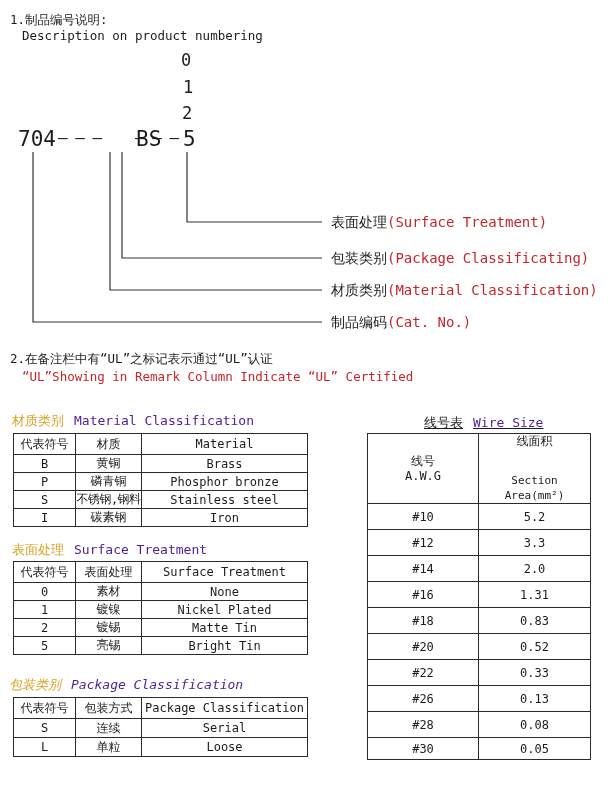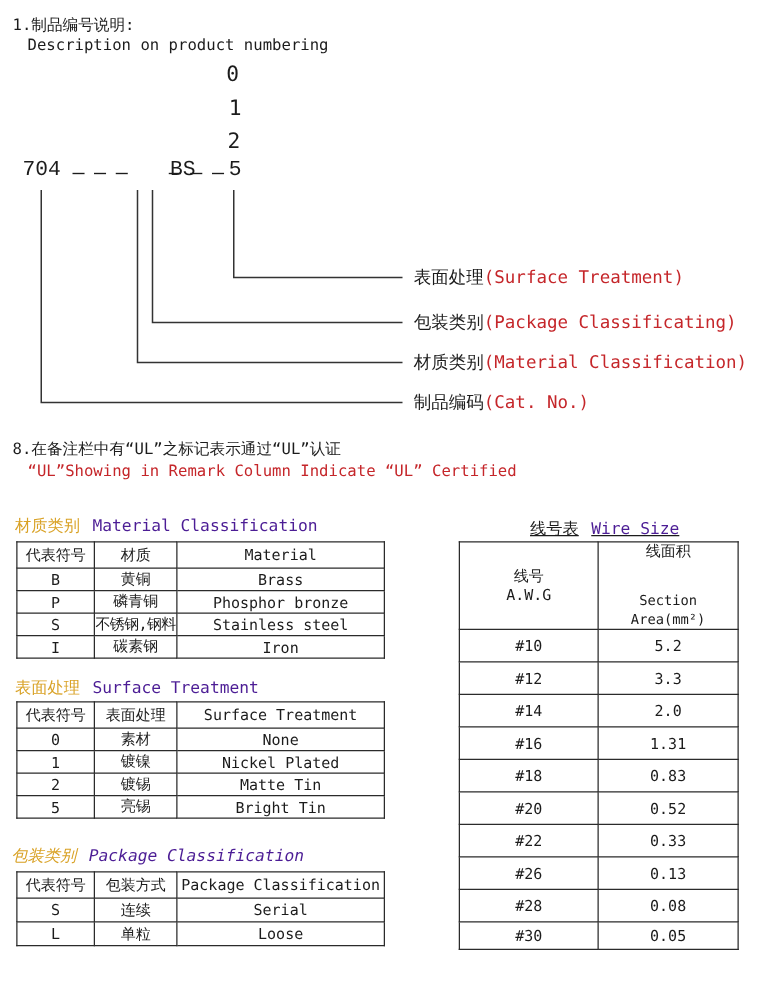--- a/index.html
+++ b/index.html
@@ -3,21 +3,21 @@
 <meta charset="utf-8">
 <style>
   html,body { margin:0; padding:0; background:#fff; }
   .page {
     position:relative; width:616px; height:794px; background:#ffffff;
     font-family:"DejaVu Sans Mono","Liberation Mono",monospace;
     color:#1c1c1c; overflow:hidden;
   }
   .abs { position:absolute; white-space:nowrap;text-align:right; }
   .fs12 { font-size:12.5px; }
-  .code-fs { font-size:17px;font-family:Liberation Mono, monospace; }
+  .code-fs { font-size:21px; }
   .sep-fs { font-size:16px; letter-spacing:-1px; }
   .digit { font-size:17px; }
   .red { color:#c5262a; }
   .orange { color:#d9a226; }
   .sec-title { font-size:13px; }
   .sec-title .en { margin-left:10px; color:#4c1d95; }
   table.doc { border-collapse:collapse; position:absolute; table-layout:fixed; background:#fff; }
   table.doc th, table.doc td {
     border:1px solid #2b2b2b; font-weight:normal; text-align:center;
     padding:0; font-size:12px; vertical-align:middle; overflow:hidden;
@@ -64,21 +64,21 @@
   <div class="abs callout" style="left:331px; top:250px;">
     <span>包装类别</span><span class="red">(Package Classificating)</span>
   </div>
   <div class="abs callout" style="left:331px; top:282px;">
     <span>材质类别</span><span class="red">(Material Classification)</span>
   </div>
   <div class="abs callout" style="left:331px; top:314px;">
     <span>制品编码</span><span class="red">(Cat. No.)</span>
   </div>
 
-  <div class="abs fs12" style="left:10px; top:351px;">8.在备注栏中有“UL”之标记表示通过“UL”认证</div>
+  <div class="abs fs12" style="left:10px; top:351px;">2.在备注栏中有“UL”之标记表示通过“UL”认证</div>
   <div class="abs fs12 red" style="left:22px; top:369px;">“UL”Showing in Remark Column Indicate “UL” Certified</div>
 
   <div class="abs sec-title" style="left:12px; top:412px;">
     <span class="orange">材质类别</span><span class="en">Material Classification</span>
   </div>
 
   <table class="doc" style="left:13px; top:433px; width:294px;">
     <colgroup>
         <col style="width:62px">
         <col style="width:66px">

